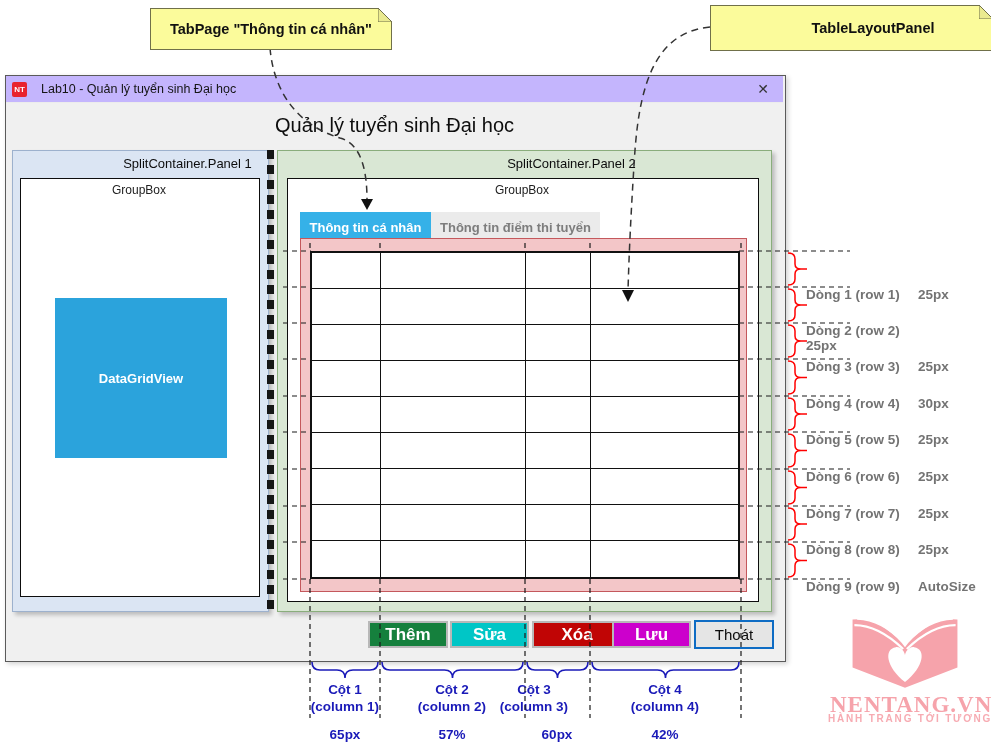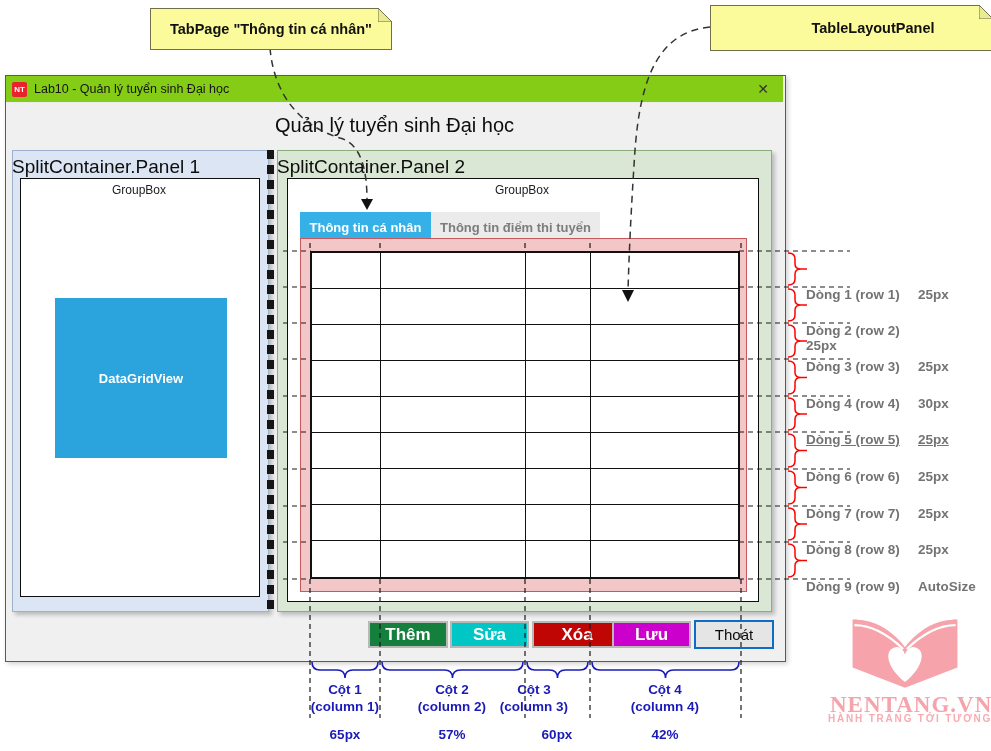--- a/index.html
+++ b/index.html
@@ -3,34 +3,34 @@
 <meta charset="utf-8">
 <style>
   html,body{margin:0;padding:0;background:#fff;}
   .page{position:relative;width:991px;height:751px;background:#fff;overflow:hidden;
         font-family:"Liberation Sans",sans-serif;color:#111;}
   .abs{position:absolute;}
 
   
   .window{left:5px;top:75px;width:779px;height:585px;background:#f0f0f0;
           border:1px solid #5a5a5a;box-shadow:2px 2px 5px rgba(0,0,0,.18);}
-  .titlebar{left:6px;top:76px;width:777px;height:26px;background:#84cc16;display:flex;
-            align-items:center;border-bottom:1px solid #ececec;}
+  .titlebar{left:6px;top:76px;width:777px;height:26px;background:#c4b5fd;display:flex;
+            align-items:center;border-bottom:1px solid #ececec;gap:7px;}
   .nt-icon{width:15px;height:15px;background:#e8232e;color:#fff;font-size:8px;font-weight:bold;
            display:flex;align-items:center;justify-content:center;margin:0 7px 0 6px;border-radius:2px;}
   .win-title{font-size:12.5px;color:#151515;}
   .close-btn{margin-left:auto;margin-right:14px;font-size:14px;color:#333;cursor:default;}
   .heading{left:5px;top:114px;width:779px;text-align:center;font-size:20px;color:#0d0d0d;}
 
   
   .panel1{left:12px;top:150px;width:255px;height:460px;background:#dbe5f3;
           border:1px solid #9db1cd;box-shadow:3px 3px 4px rgba(0,0,0,.22);}
   .panel2{left:277px;top:150px;width:493px;height:460px;background:#d9e7d4;
           border:1px solid #8aad7c;box-shadow:3px 3px 4px rgba(0,0,0,.22);}
-  .panel-title{top:156px;font-size:19px;color:#0d0d0d;}
+  .panel-title{top:156px;text-align:center;font-size:13px;color:#0d0d0d;padding-left:48px;}
   .splitter{left:267px;top:150px;width:7px;height:460px;
             background:repeating-linear-gradient(to bottom,#151515 0 9px,transparent 9px 15px);}
   .groupbox{background:#fff;border:1.5px solid #0d0d0d;}
   .gb1{left:20px;top:178px;width:238px;height:417px;}
   .gb2{left:287px;top:178px;width:470px;height:422px;}
   .gb-label{text-align:center;font-size:12px;color:#222;}
   .dgv{left:55px;top:298px;width:172px;height:160px;background:#2ba3dc;display:flex;
        align-items:center;justify-content:center;color:#fff;font-weight:bold;font-size:13px;text-align:center;}
 
   
@@ -166,21 +166,21 @@
       <span>25px</span>
     </div>
   <div class="abs row-ann" style="top:332px;">
       <span class="lbl">Dòng 3 (row 3)</span>
       <span>25px</span>
     </div>
   <div class="abs row-ann" style="top:369px;">
       <span class="lbl">Dòng 4 (row 4)</span>
       <span>30px</span>
     </div>
-  <div class="abs row-ann" style="top:405px;text-decoration:underline;">
+  <div class="abs row-ann" style="top:405px;">
       <span class="lbl">Dòng 5 (row 5)</span>
       <span>25px</span>
     </div>
   <div class="abs row-ann" style="top:442px;">
       <span class="lbl">Dòng 6 (row 6)</span>
       <span>25px</span>
     </div>
   <div class="abs row-ann" style="top:479px;">
       <span class="lbl">Dòng 7 (row 7)</span>
       <span>25px</span>

